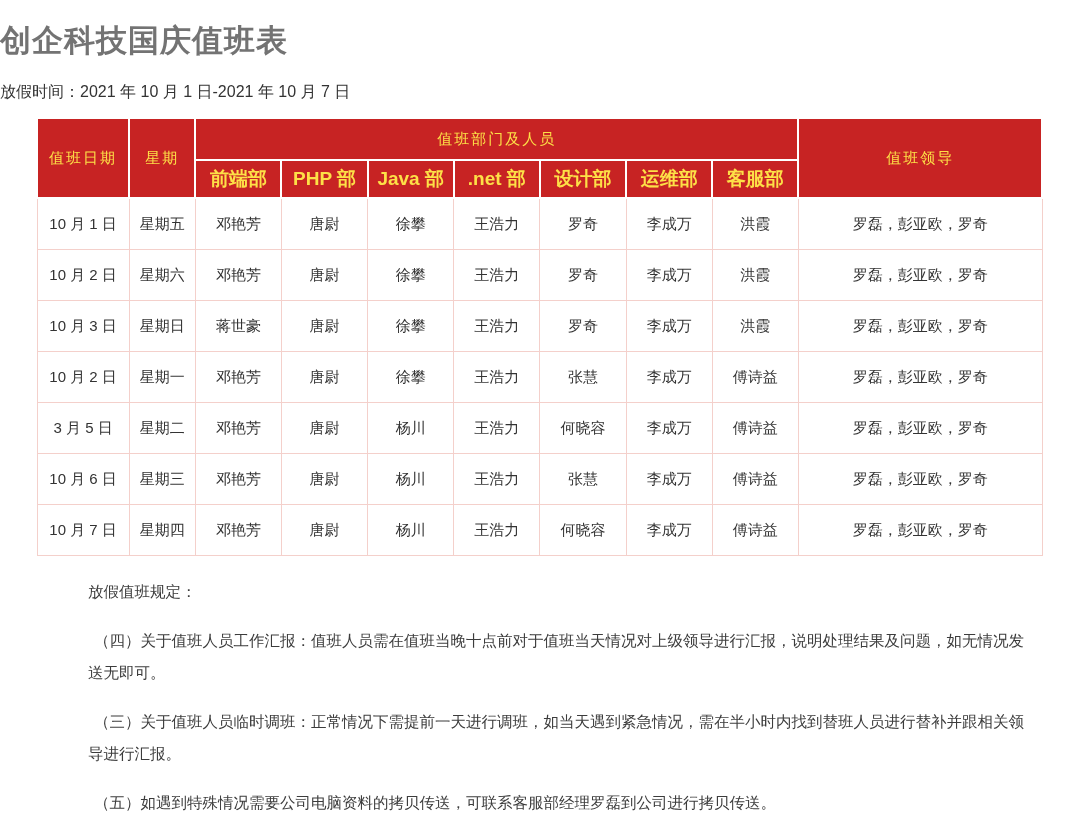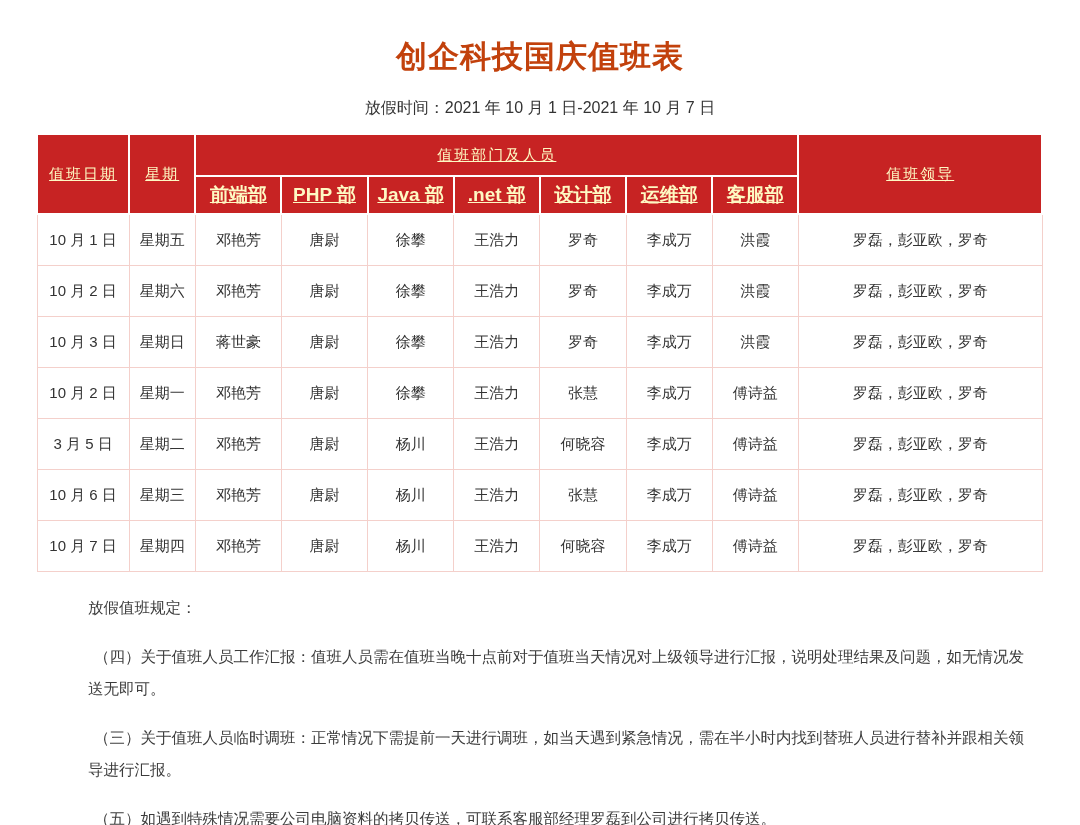--- a/index.html
+++ b/index.html
@@ -9,51 +9,49 @@
     font-family: "Liberation Sans", "DejaVu Sans", sans-serif;
   }
   .page {
     width: 1080px;
     height: 825px;
     background: #ffffff;
     overflow: hidden;
     position: relative;
   }
   .title {
-    margin: 16px;
+    margin: 0;
     padding-top: 20px;
-    text-align: center;
-    color: #c2410c;
+    color: #737373;
     font-size: 31px;
     font-weight: bold;
     letter-spacing: 1px;
   }
   .subtitle {
     margin-top: 20px;
-    text-align: center;
+    text-align: left;
     color: #333333;
     font-size: 16px;
   }
   table.roster {
     border-collapse: collapse;
     table-layout: fixed;
     width: 1007px;
     margin: 14px 0 0 36px;
   }
   table.roster col.c-date   { width: 92px; }
   table.roster col.c-week   { width: 66px; }
   table.roster col.c-dept   { width: 86px; }
   table.roster col.c-leader { width: 243px; }
   thead th {
     background: #c72323;
-    color: #fef9c3;
+    color: #fde047;
     border: 2px solid #ffffff;
     font-weight: normal;
     padding: 0;
-    text-decoration: underline;
   }
   tr.group-row th {
     height: 40px;
     font-family: "DejaVu Serif", "Liberation Serif", serif;
     font-size: 15px;
     letter-spacing: 2px;
   }
   tr.dept-row th {
     height: 36px;
     font-family: "Liberation Sans", "DejaVu Sans", sans-serif;

